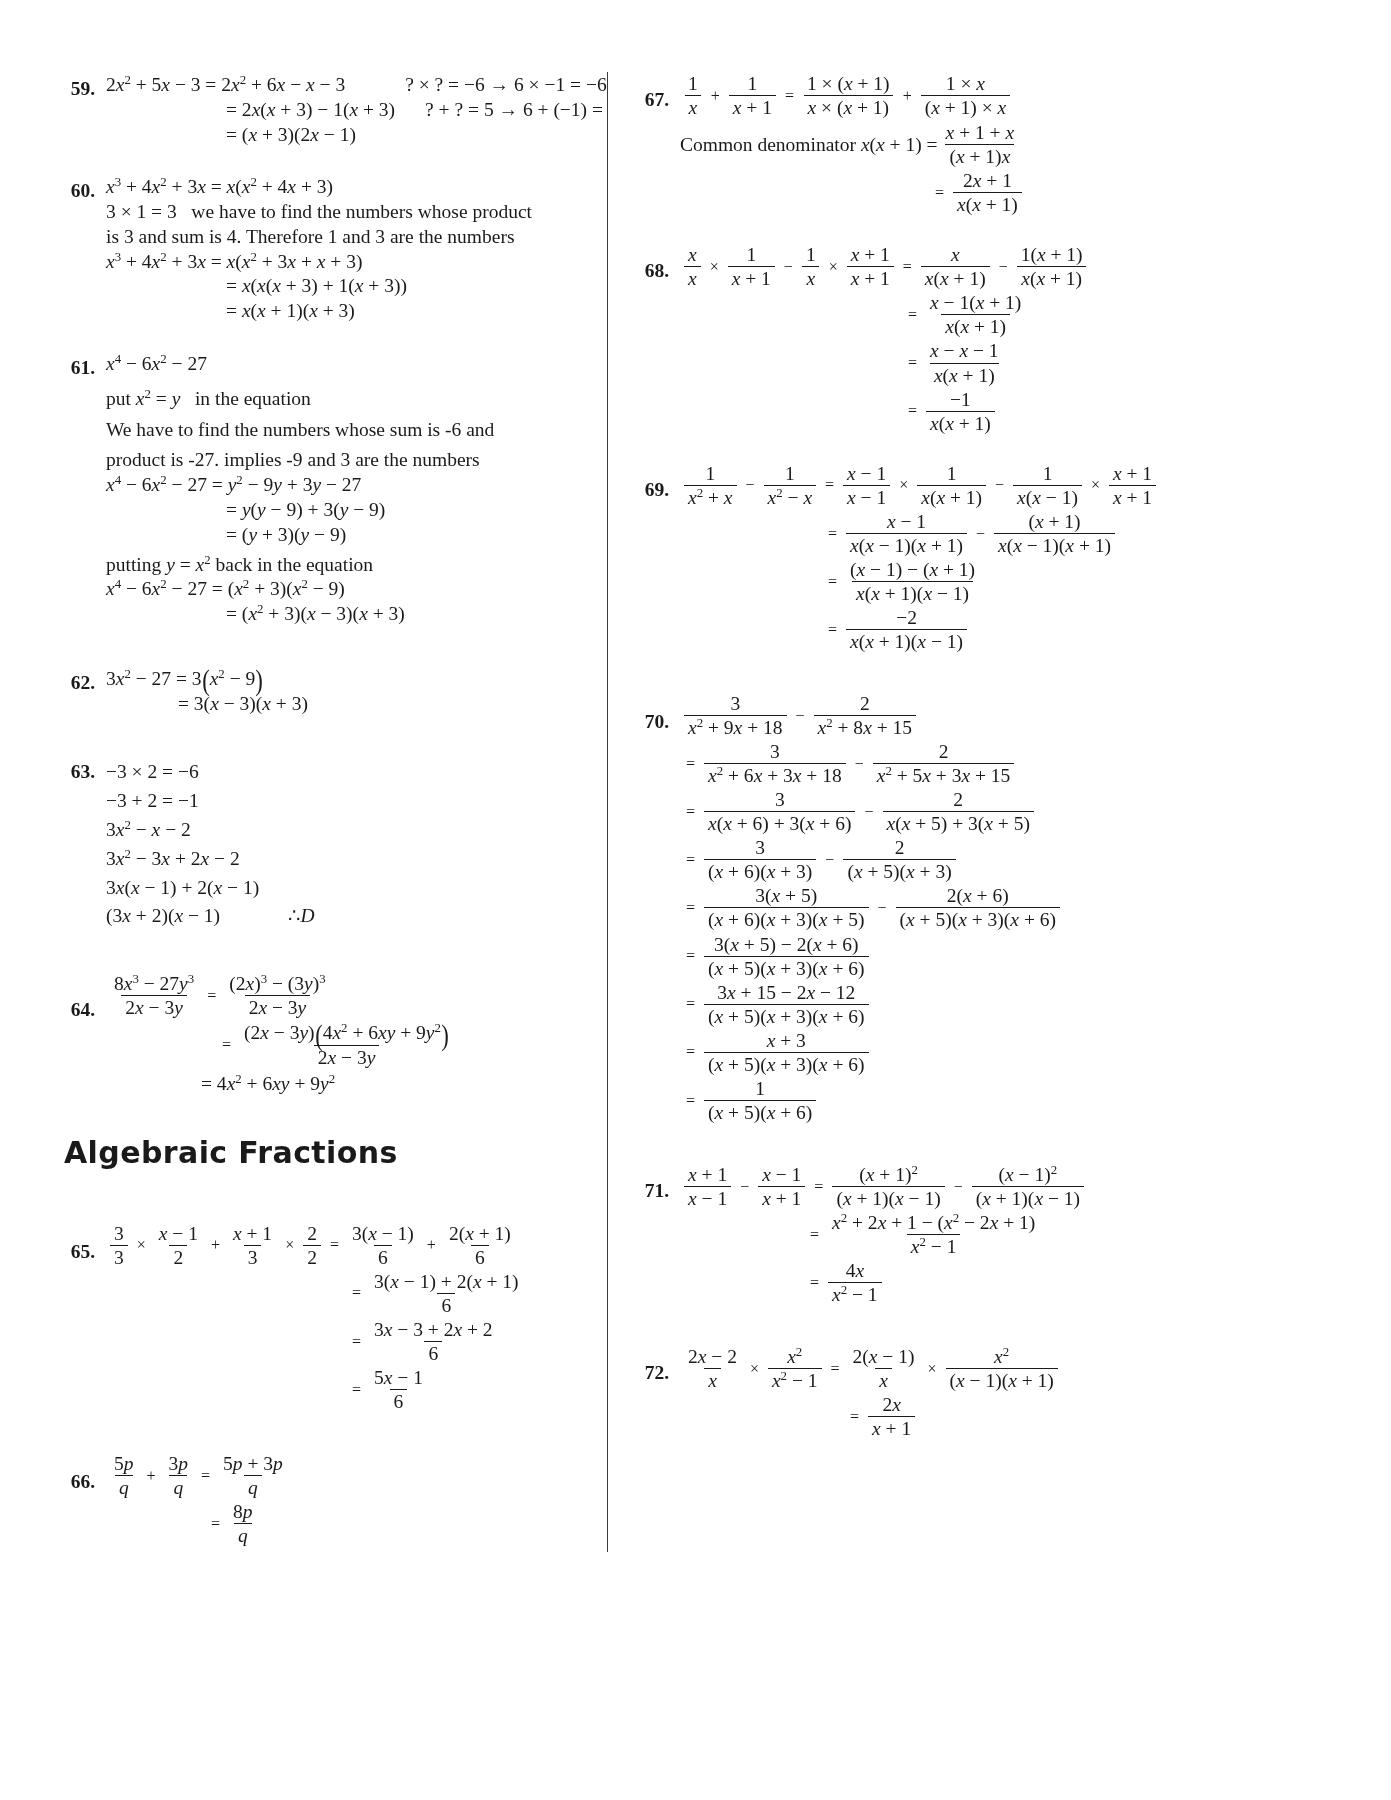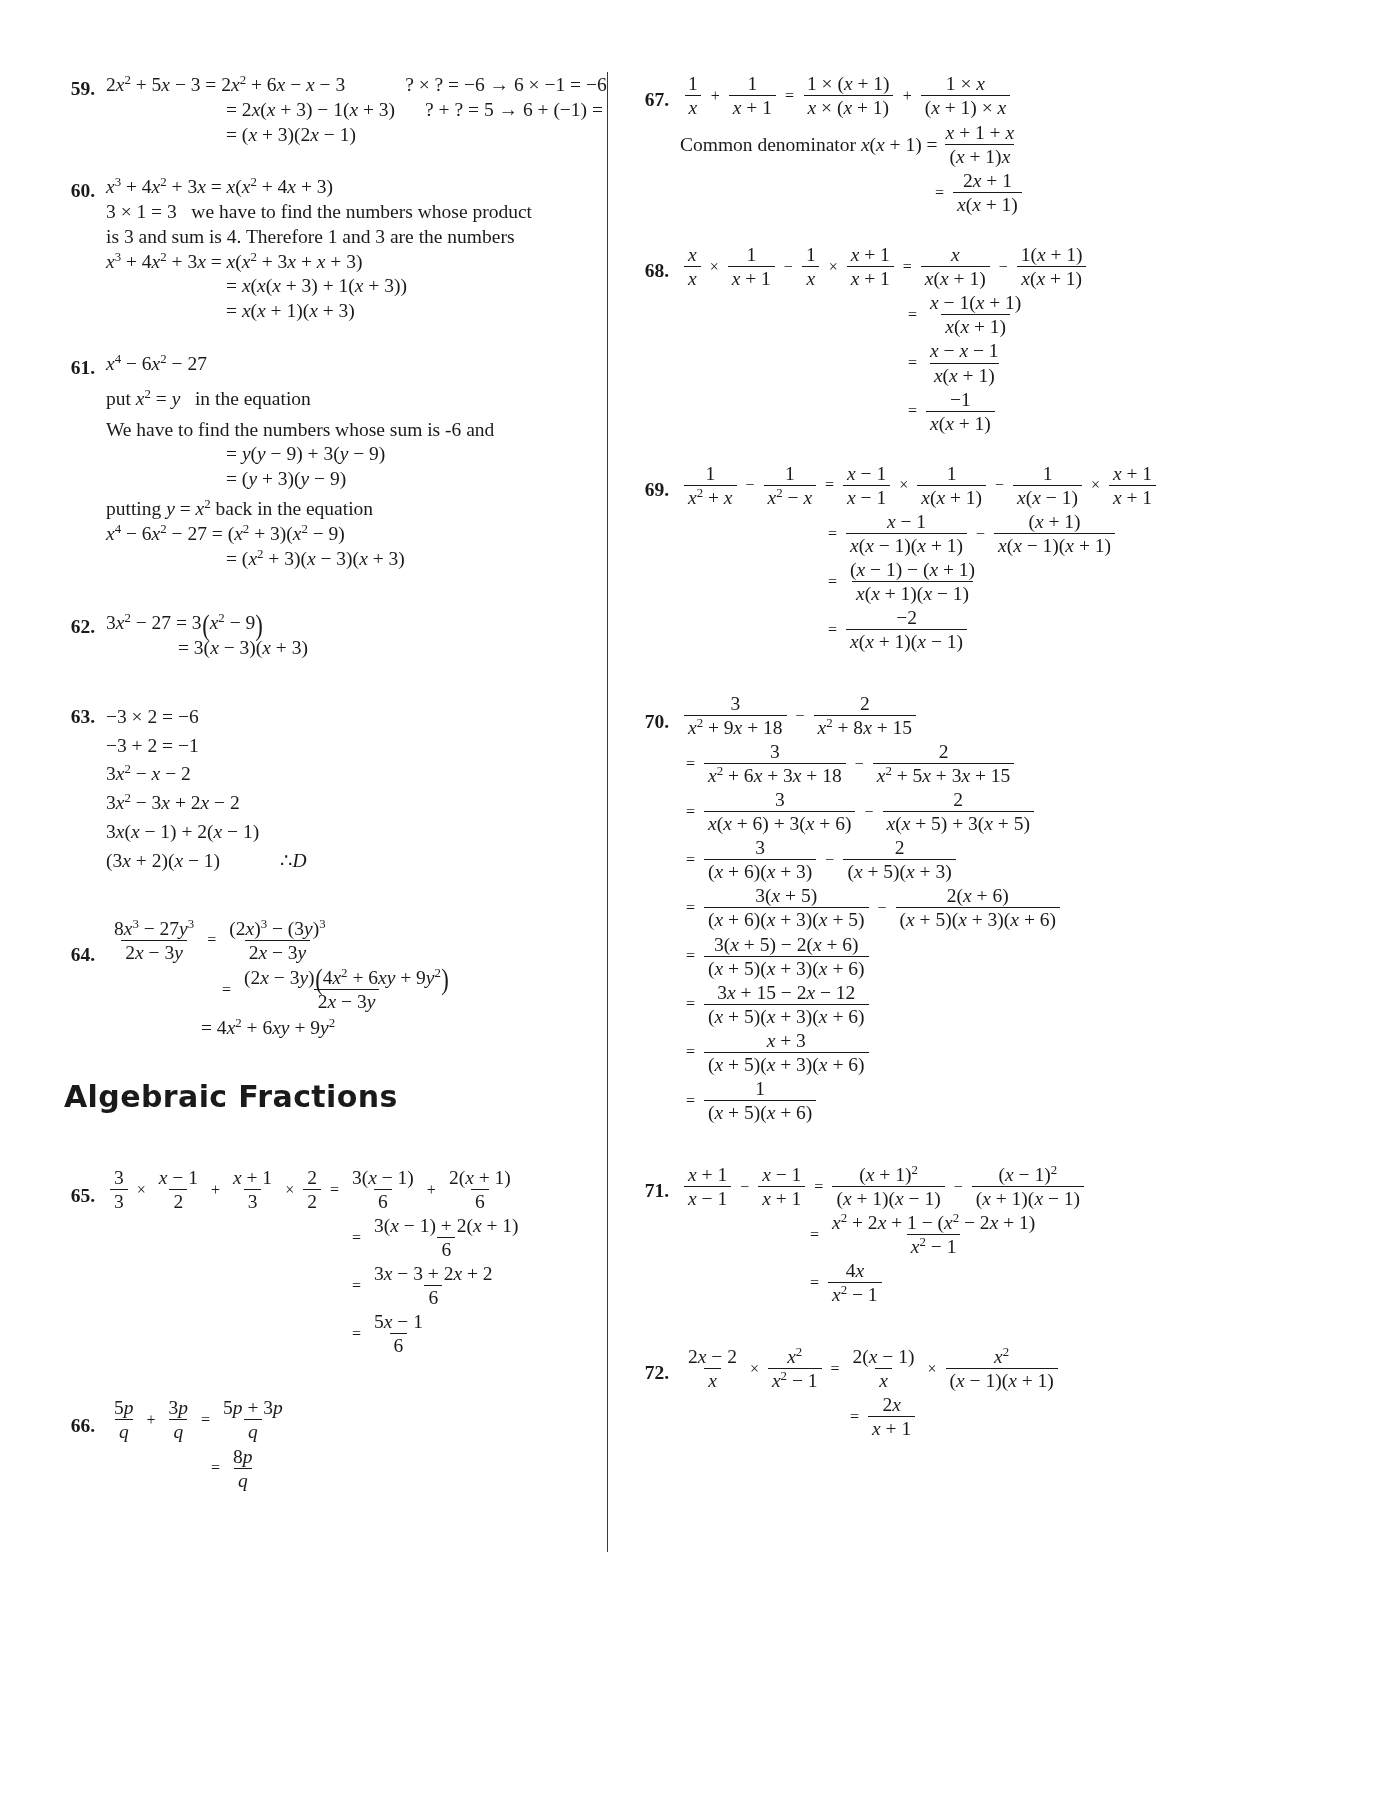--- a/index.html
+++ b/index.html
@@ -244,20 +244,26 @@
         <div class="pbody">
           <div class="line">
               <span class="math"><span class="mi">x</span><sup>4</sup> − 6<span class="mi">x</span><sup>2</sup> − 27</span>
             </div>
           <div class="line" style="margin-top:11px;">
               <span class="math">put <span class="mi">x</span><sup>2</sup> = <span class="mi">y</span>&nbsp;&nbsp; in the equation</span>
             </div>
           <div class="line" style="margin-top:7px;">
               <span class="txt">We have to find the numbers whose sum is -6 and</span>
             </div>
+          <div class="line" style="margin-top:7px;">
+              <span class="txt">product is -27. implies -9 and 3 are the numbers</span>
+            </div>
+          <div class="line">
+              <span class="math"><span class="mi">x</span><sup>4</sup> − 6<span class="mi">x</span><sup>2</sup> − 27 = <span class="mi">y</span><sup>2</sup> − 9<span class="mi">y</span> + 3<span class="mi">y</span> − 27</span>
+            </div>
           <div class="line" style="padding-left:120px;">
               <span class="math">= <span class="mi">y</span>(<span class="mi">y</span> − 9) + 3(<span class="mi">y</span> − 9)</span>
             </div>
           <div class="line" style="padding-left:120px;">
               <span class="math">= (<span class="mi">y</span> + 3)(<span class="mi">y</span> − 9)</span>
             </div>
           <div class="line" style="margin-top:6px;">
               <span class="txt">putting <span class="mi">y</span> = <span class="mi">x</span><sup>2</sup> back in the equation</span>
             </div>
           <div class="line">
@@ -296,21 +302,21 @@
             </div>
           <div class="line" style="margin:5px 0;">
               <span class="math">3<span class="mi">x</span><sup>2</sup> − <span class="mi">x</span> − 2</span>
             </div>
           <div class="line" style="margin:5px 0;">
               <span class="math">3<span class="mi">x</span><sup>2</sup> − 3<span class="mi">x</span> + 2<span class="mi">x</span> − 2</span>
             </div>
           <div class="line" style="margin:5px 0;">
               <span class="math">3<span class="mi">x</span>(<span class="mi">x</span> − 1) + 2(<span class="mi">x</span> − 1)</span>
             </div>
-          <div class="line" style="margin:5px 0;">
+          <div class="line" style="margin:5px 0;gap:8px;">
             <span class="math">(3<span class="mi">x</span> + 2)(<span class="mi">x</span> − 1)</span>
             <span class="math" style="padding-left:60px;">∴<span class="mi">D</span></span>
           </div>
         </div>
       </div>
 
       <div class="spacer-md"></div>
 
       <div class="problem">
         <div class="pnum" style="padding-top:26px;">64.</div>

